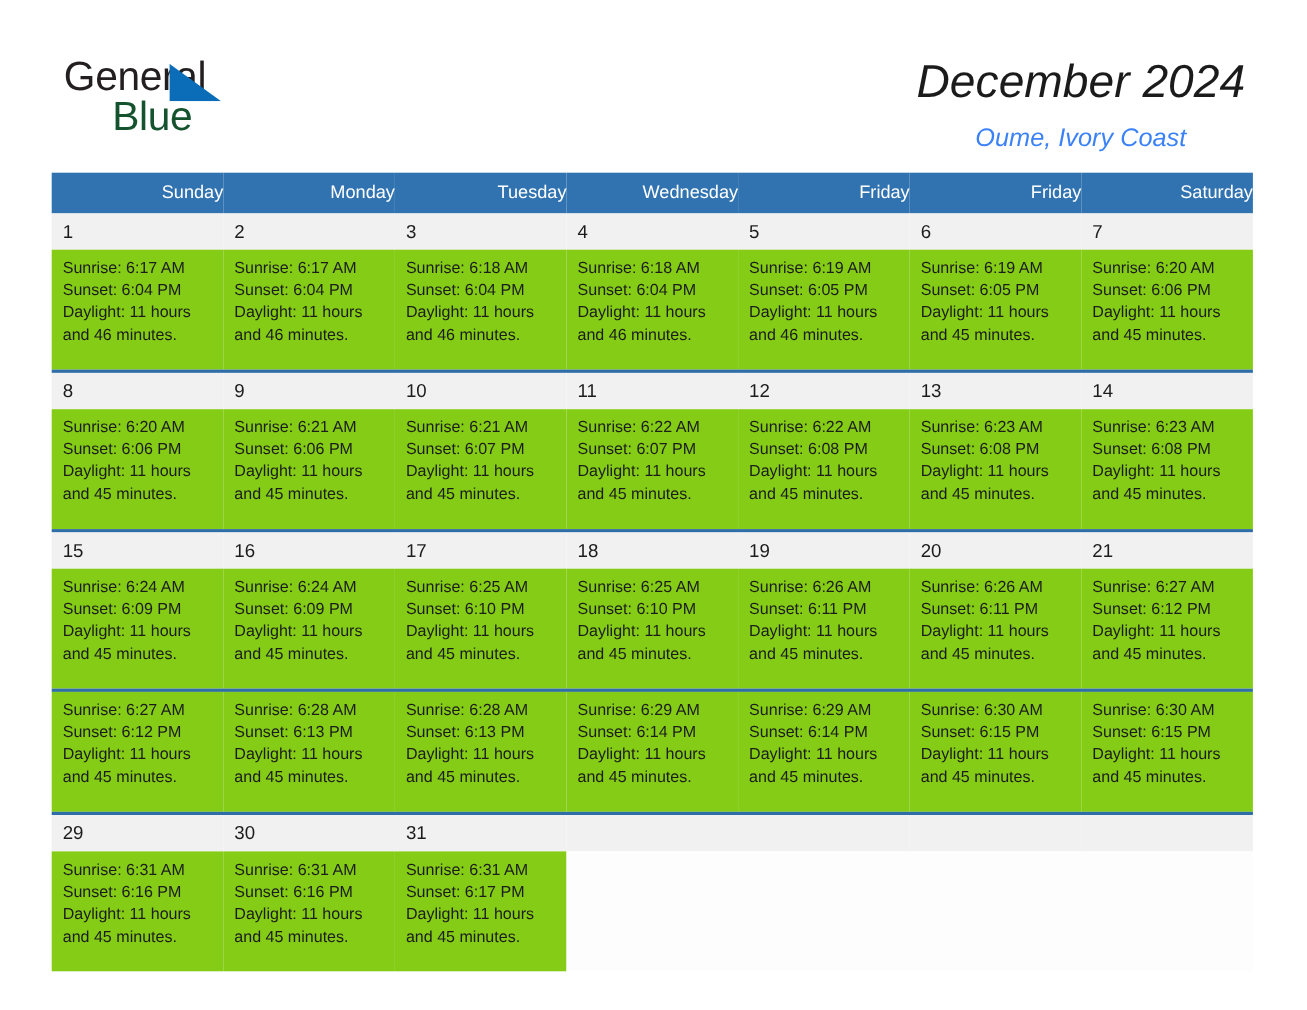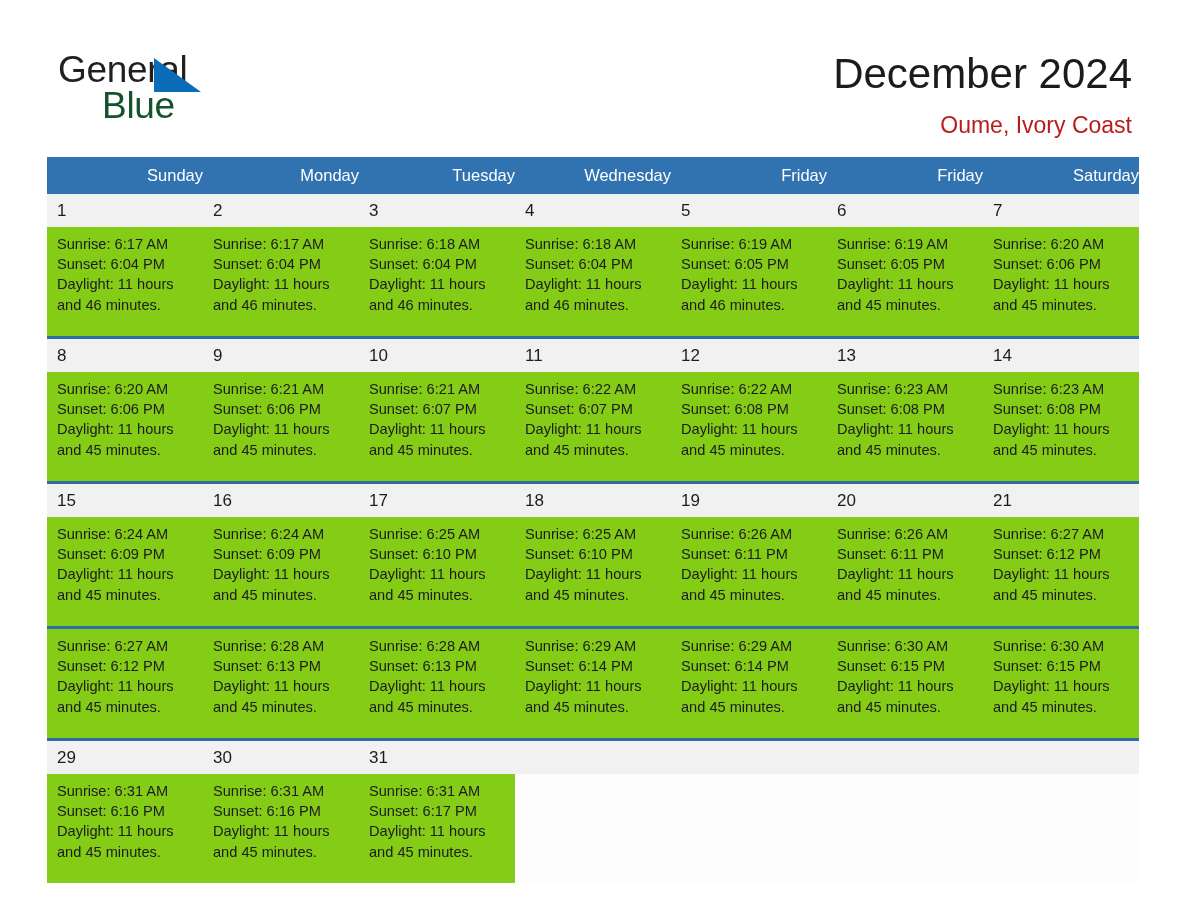--- a/index.html
+++ b/index.html
@@ -62,34 +62,35 @@
     letter-spacing: -0.3px;
     color: #14532d;
     line-height: 44px;
     white-space: nowrap;
   }
 
   .title-block {
     position: absolute;
     right: 56px;
     top: 48px;
-    text-align: right;
+    text-align: center;
+    font-style: italic;
   }
   .cal-title {
     font-size: 42px;
     font-weight: normal;
     color: #1b1b1b;
     line-height: 52px;
     white-space: nowrap;
     margin: 0;
   }
   .cal-subtitle {
     font-size: 23px;
     font-weight: normal;
-    color: #b91c1c;
+    color: #3b82f6;
     line-height: 30px;
     white-space: nowrap;
     margin: 10px 0 0 0;
   }
 
   
   .calendar {
     position: absolute;
     left: 47px;
     top: 157px;

